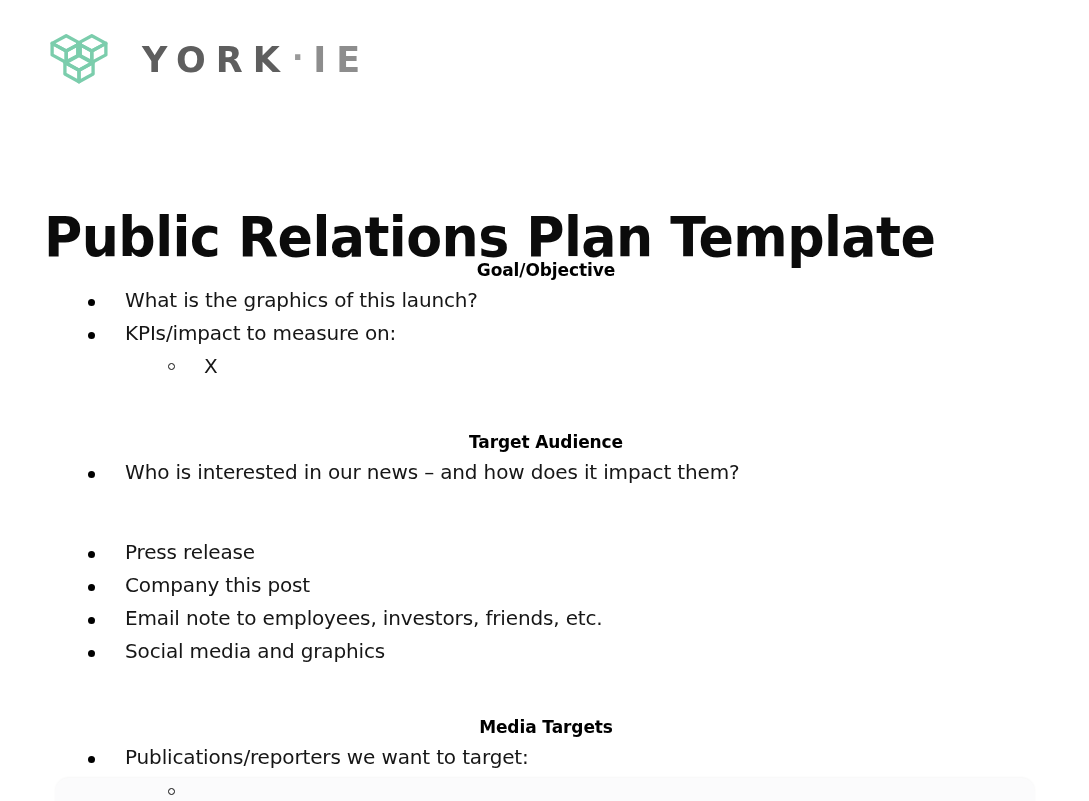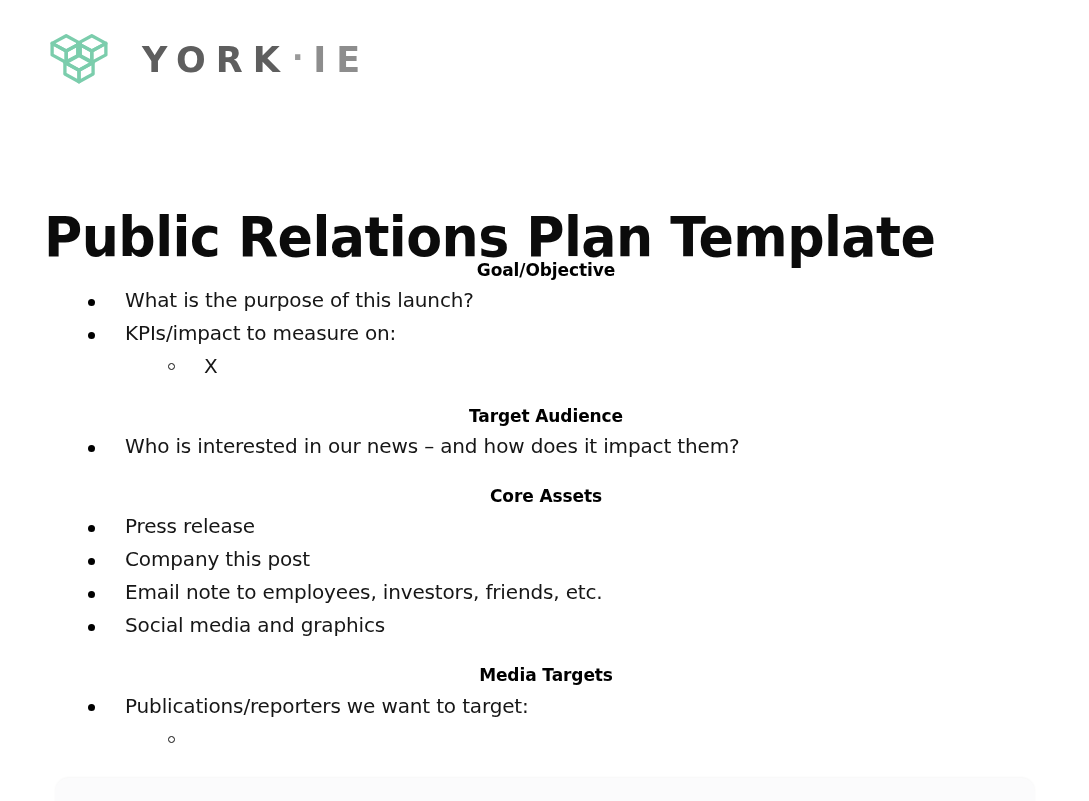--- a/index.html
+++ b/index.html
@@ -101,21 +101,21 @@
     position: absolute;
     left: 46px;
     top: 258px;
     width: 1000px;
   }
 
   .section {
     margin: 0;
   }
   .section + .section {
-    margin-top: 21px;
+    margin-top: 47px;
   }
   .section-heading {
     font-family: "DejaVu Sans", "Liberation Sans", sans-serif;
     font-size: 17px;
     font-weight: 700;
     line-height: 1.42;
     color: #000000;
     margin: 0 0 2px 0;
     letter-spacing: -0.1px;
     text-align: center;
@@ -207,21 +207,21 @@
 
   <h1 class="doc-title">Public Relations Plan Template</h1>
 
   <div class="body-block">
 
     <div class="section">
       <div class="section-heading">Goal/Objective</div>
       <ul class="lvl1">
         <li class="item">
           <span class="bullet-disc"></span>
-          <span>What is the purpose of this launch?</span>
+          <span>What is the graphics of this launch?</span>
         </li>
         <li class="item">
           <span class="bullet-disc"></span>
           <span>KPIs/impact to measure on:</span>
         </li>
       </ul>
       <ul class="lvl2">
         <li class="subitem">
           <span class="bullet-circle"></span>
           <span>X</span>
@@ -233,21 +233,20 @@
       <div class="section-heading">Target Audience</div>
       <ul class="lvl1">
         <li class="item">
           <span class="bullet-disc"></span>
           <span>Who is interested in our news – and how does it impact them?</span>
         </li>
       </ul>
     </div>
 
     <div class="section">
-      <div class="section-heading">Core Assets</div>
       <ul class="lvl1">
         <li class="item">
           <span class="bullet-disc"></span>
           <span>Press release</span>
         </li>
         <li class="item">
           <span class="bullet-disc"></span>
           <span>Company this post</span>
         </li>
         <li class="item">

